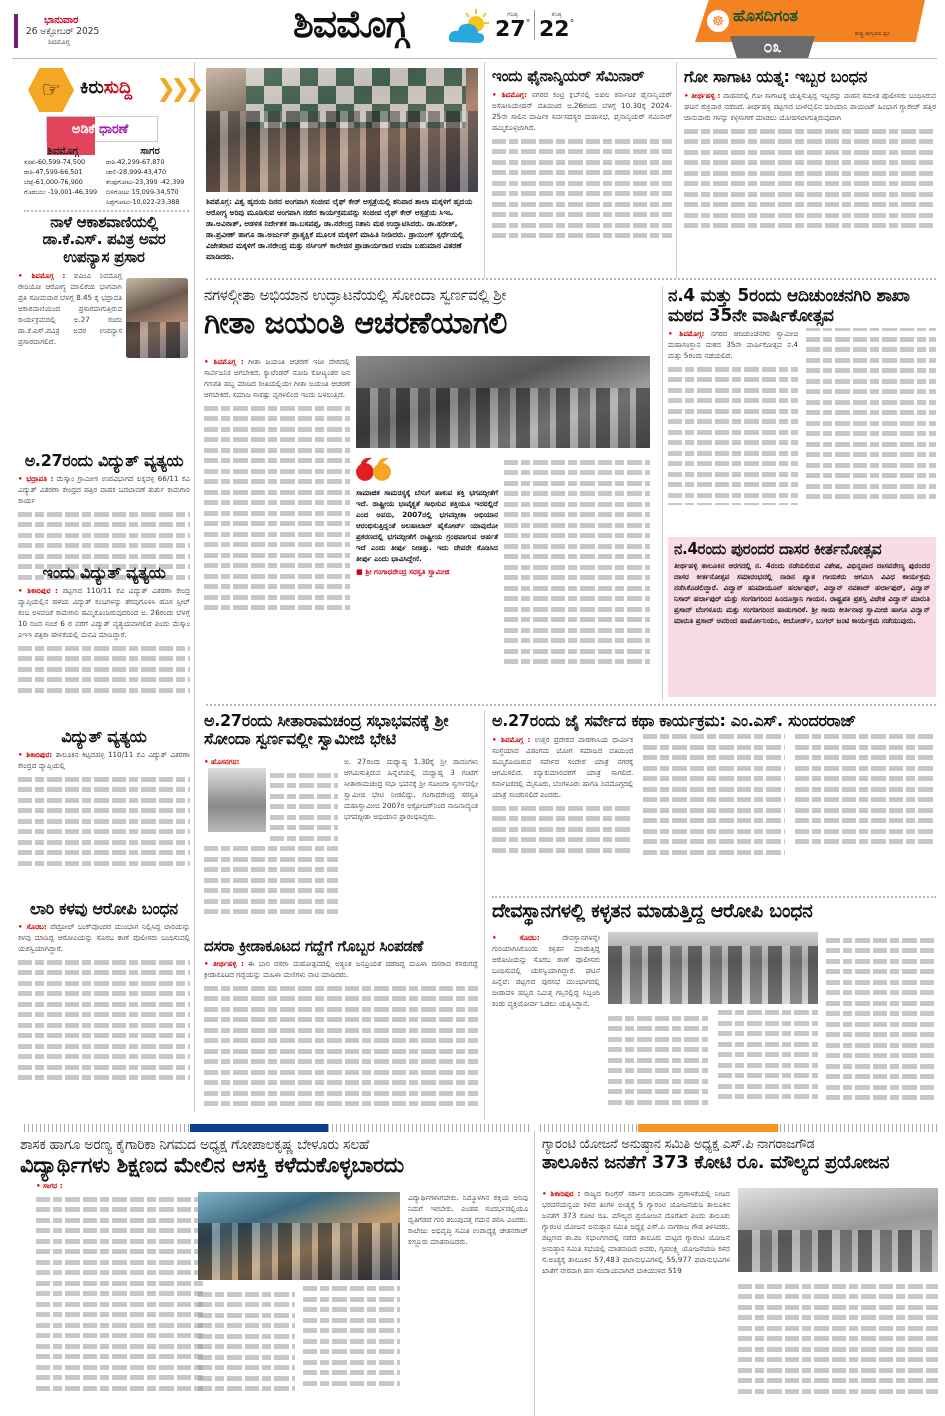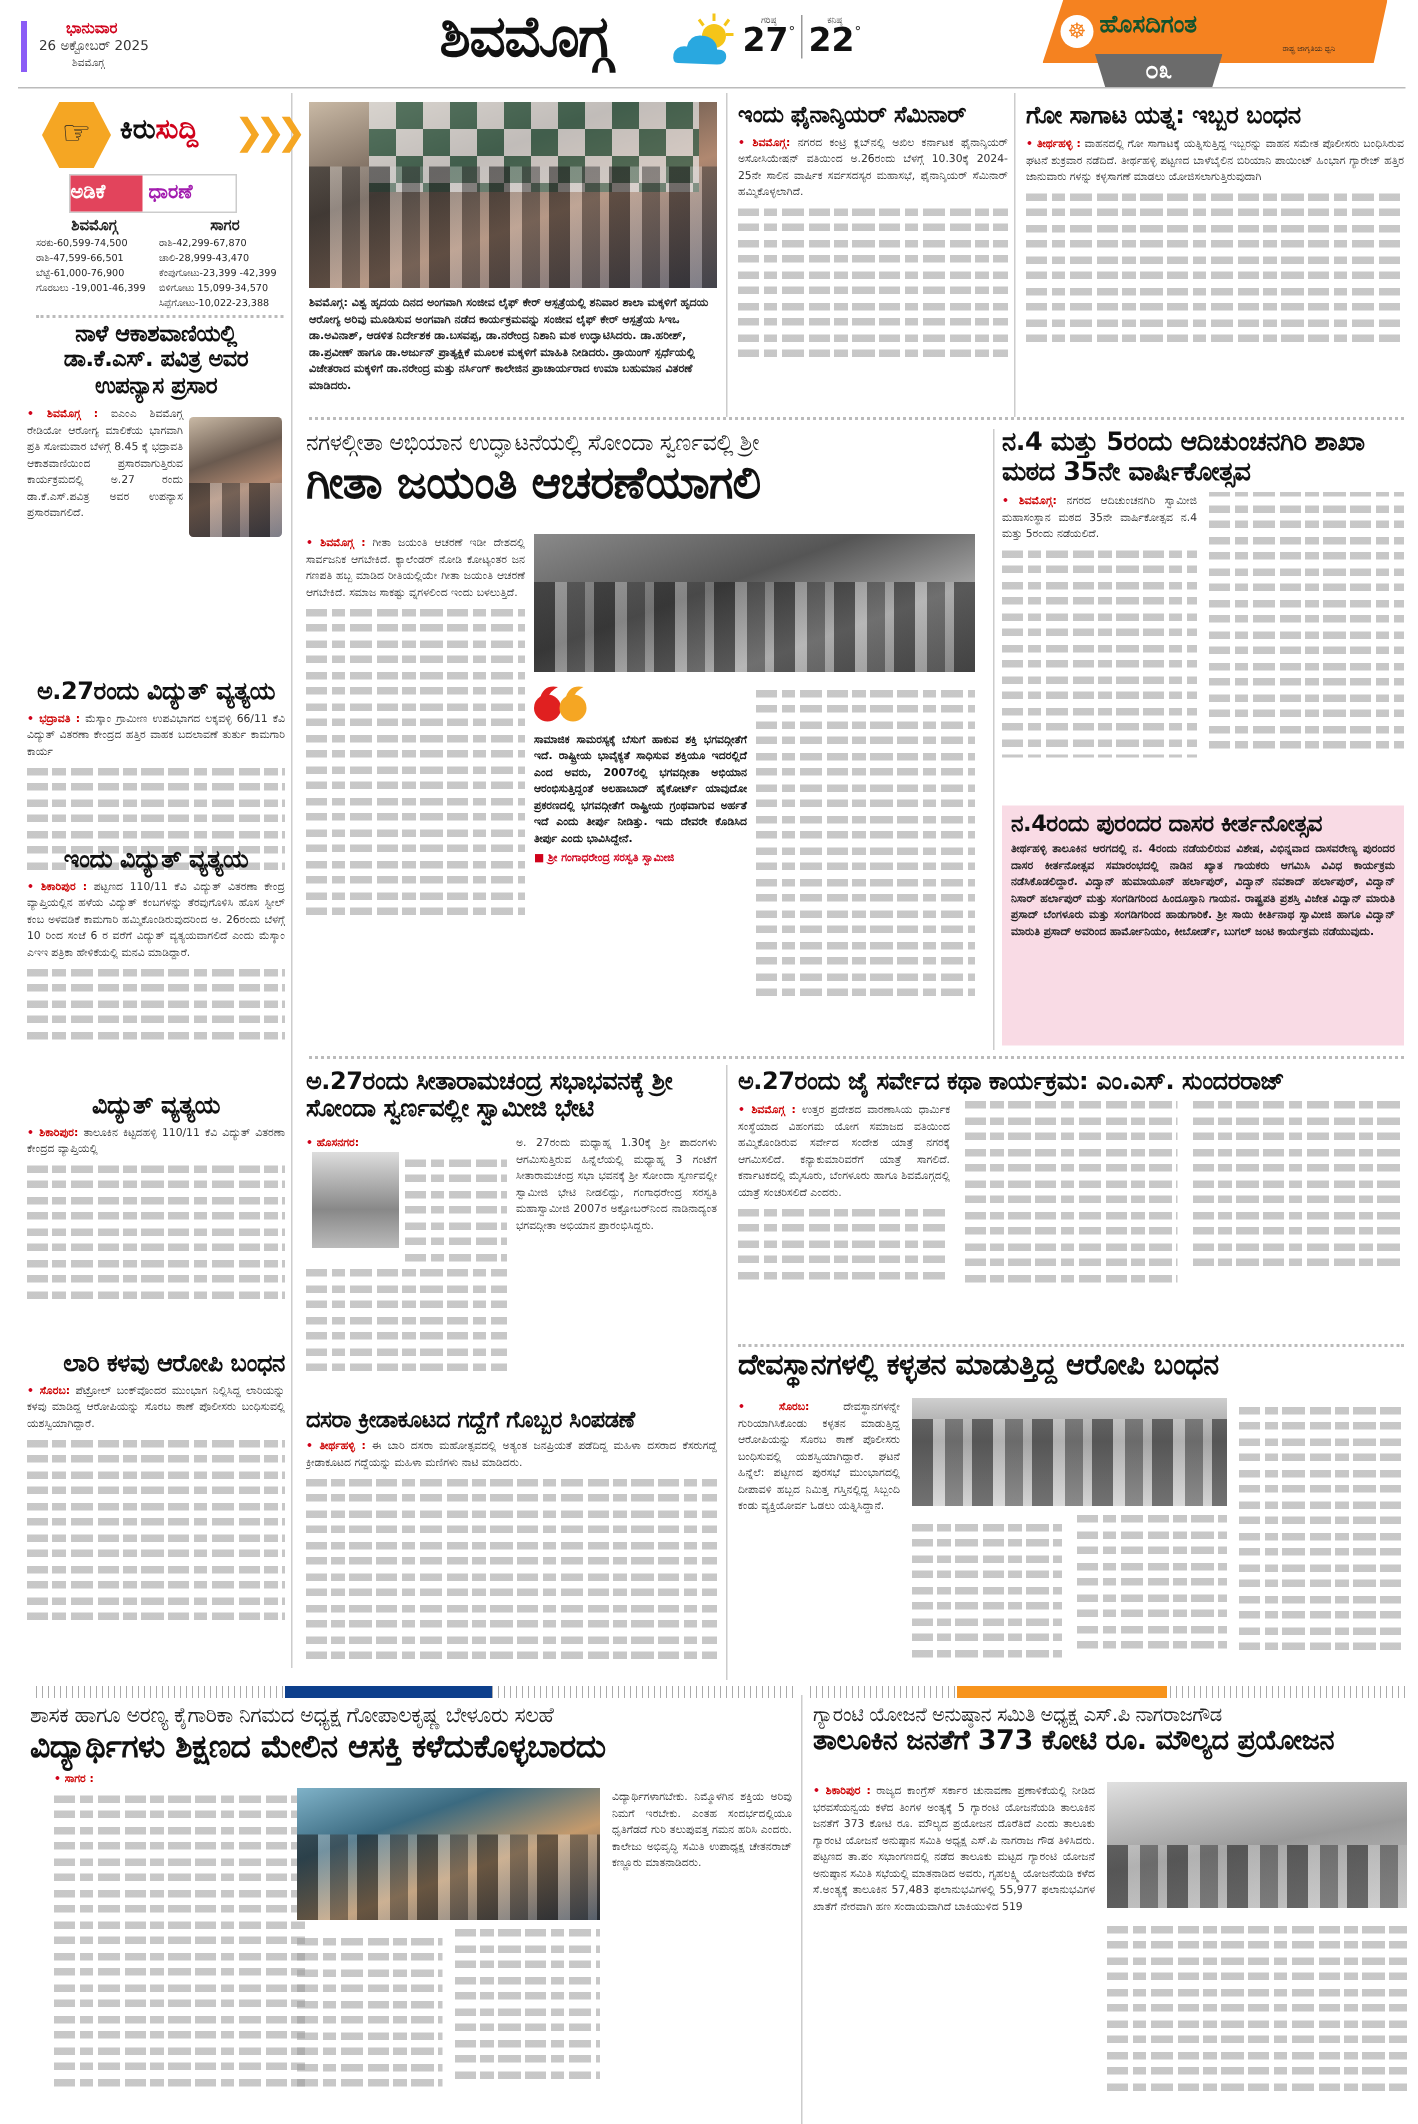--- a/index.html
+++ b/index.html
@@ -1,21 +1,21 @@
 <!DOCTYPE html>
 <html><head>
 <meta charset="utf-8">
 <style>
   * { box-sizing: border-box; margin: 0; padding: 0; }
   html, body { width: 945px; height: 1416px; background: #fff; overflow: hidden; }
   body { font-family: "DejaVu Sans", sans-serif; color: #222; position: relative; }
 
   
   .masthead { position: absolute; left: 0; top: 0; width: 945px; height: 58px; }
-  .mh-date { position: absolute; left: 14px; top: 14px; border-left: 4px solid #8b5cf6; padding-left: 8px; height: 34px; }
+  .mh-date { position: absolute; left: 14px; top: 14px; border-left: 4px solid #701a75; padding-left: 8px; height: 34px; }
   .mh-day { font-size: 10px; color: #d0021b; font-weight: bold; line-height: 11px; padding-left: 18px; }
   .mh-fulldate { font-size: 9px; color: #333; line-height: 12px; }
   .mh-city-small { font-size: 7px; color: #333; line-height: 10px; padding-left: 22px; }
   .mh-title { position: absolute; left: 293px; top: 2px; font-size: 38px; font-weight: bold; letter-spacing: -1px; color: #111; font-family: "DejaVu Sans", sans-serif; }
   .weather-icon { position: absolute; left: 448px; top: 8px; width: 42px; height: 38px; }
   .temp { position: absolute; top: 10px; text-align: center; }
   .temp .lbl { font-size: 6px; color: #444; display: block; }
   .temp .val { font-size: 22px; font-weight: bold; color: #111; line-height: 22px; }
   .temp .deg { font-size: 9px; vertical-align: top; }
   .temp-max { left: 495px; }
@@ -41,21 +41,21 @@
   .photo .figs { position: absolute; left: 0; right: 0; bottom: 0; height: 65%; background: repeating-linear-gradient(90deg, rgba(30,30,30,.55) 0 14px, rgba(220,220,220,.35) 14px 22px, rgba(60,60,60,.5) 22px 34px, rgba(200,200,200,.25) 34px 40px); }
   .caption { font-size: 7.4px; line-height: 11px; font-weight: bold; color: #222; }
 
   
   .kiru-logo { position: absolute; left: 28px; top: 68px; width: 150px; height: 44px; }
   .kiru-hex { position: absolute; left: 0; top: 0; width: 46px; height: 44px; background: #f5a623; clip-path: polygon(25% 0, 75% 0, 100% 50%, 75% 100%, 25% 100%, 0 50%); text-align: center; line-height: 44px; font-size: 22px; }
   .kiru-text { position: absolute; left: 52px; top: 8px; font-size: 18px; font-weight: bold; color: #111; }
   .kiru-text .accent { color: #d0021b; }
   .kiru-chev { position: absolute; left: 128px; top: 6px; font-size: 24px; color: #f5a623; font-weight: bold; letter-spacing: -6px; }
   .adike-banner { position: absolute; left: 46px; top: 116px; width: 112px; height: 26px; border: 1px solid #ccc; }
-  .adike-a { position: absolute; left: 0; top: 0; width: 48px; height: 24px; background: #e2445c; color: #fff; font-size: 13px; font-weight: bold; text-align: left; line-height: 24px; }
+  .adike-a { position: absolute; left: 0; top: 0; width: 48px; height: 38px; background: #e2445c; color: #fff; font-size: 13px; font-weight: bold; text-align: right; line-height: 24px; }
   .adike-b { position: absolute; left: 52px; top: 0; font-size: 13px; font-weight: bold; color: #a21caf; line-height: 24px; }
   .rates { position: absolute; top: 146px; font-size: 6.4px; line-height: 10px; color: #222; }
   .rates .city { font-size: 10px; font-weight: bold; text-align: center; display: block; margin-bottom: 1px; }
 
   .pink-box { position: absolute; left: 668px; top: 537px; width: 268px; height: 160px; background: #f9dbe5; padding: 4px 6px; overflow: hidden; }
 
   .sect-bar { position: absolute; height: 8px; background: repeating-linear-gradient(90deg, #aaa 0 1px, transparent 1px 4px); }
   .sect-accent { position: absolute; height: 8px; }
 </style>
 </head>
@@ -160,21 +160,21 @@
 <div class="box" style="left:18px; top:728px; width:172px; height:166px;">
   <h2 class="hd" style="font-size:16px; text-align:center;">ವಿದ್ಯುತ್ ವ್ಯತ್ಯಯ</h2>
   <div class="body-text" style="margin-top:3px;">
     <span class="dateline">ಶಿಕಾರಿಪುರ:</span>
     <span>ತಾಲೂಕಿನ ಕಿಟ್ಟದಹಳ್ಳಿ 110/11 ಕೆವಿ ವಿದ್ಯುತ್ ವಿತರಣಾ ಕೇಂದ್ರದ ವ್ಯಾಪ್ತಿಯಲ್ಲಿ</span>
     <span class="filler"></span><span class="filler"></span><span class="filler"></span><span class="filler"></span><span class="filler"></span><span class="filler"></span><span class="filler"></span><span class="filler"></span><span class="filler"></span>
   </div>
 </div>
 
 <div class="box" style="left:18px; top:900px; width:172px; height:212px;">
-  <h2 class="hd" style="font-size:16px; text-align:right;">ಲಾರಿ ಕಳವು ಆರೋಪಿ ಬಂಧನ</h2>
+  <h2 class="hd" style="font-size:16px; text-align:center;">ಲಾರಿ ಕಳವು ಆರೋಪಿ ಬಂಧನ</h2>
   <div class="body-text" style="margin-top:3px;">
     <span class="dateline">ಸೊರಬ:</span>
     <span>ಪೆಟ್ರೋಲ್ ಬಂಕ್‌ವೊಂದರ ಮುಂಭಾಗ ನಿಲ್ಲಿಸಿದ್ದ ಲಾರಿಯನ್ನು ಕಳವು ಮಾಡಿದ್ದ ಆರೋಪಿಯನ್ನು ಸೊರಬ ಠಾಣೆ ಪೊಲೀಸರು ಬಂಧಿಸುವಲ್ಲಿ ಯಶಸ್ವಿಯಾಗಿದ್ದಾರೆ.</span>
     <span class="filler"></span><span class="filler"></span><span class="filler"></span><span class="filler"></span><span class="filler"></span><span class="filler"></span><span class="filler"></span><span class="filler"></span><span class="filler"></span><span class="filler"></span><span class="filler"></span><span class="filler"></span>
   </div>
 </div>
 
 <div class="box" style="left:206px; top:68px; width:272px; height:206px;">
   <div class="photo color" style="left:0; top:0; width:272px; height:124px;">
     <div style="position:absolute; left:40px; top:0; width:220px; height:60px; background:repeating-conic-gradient(#2f5f4a 0 25%, #e6e6e6 0 50%) 0 0/36px 36px; opacity:.7;"></div>

